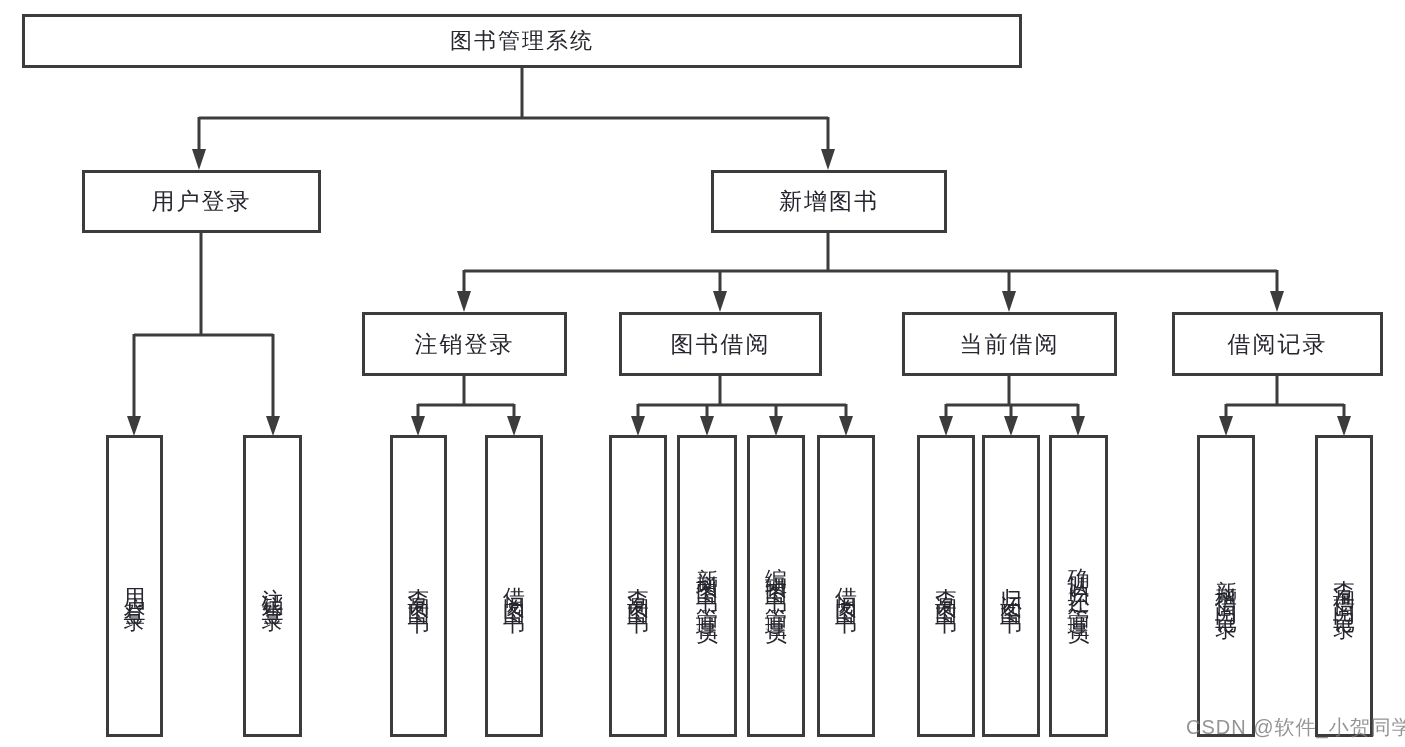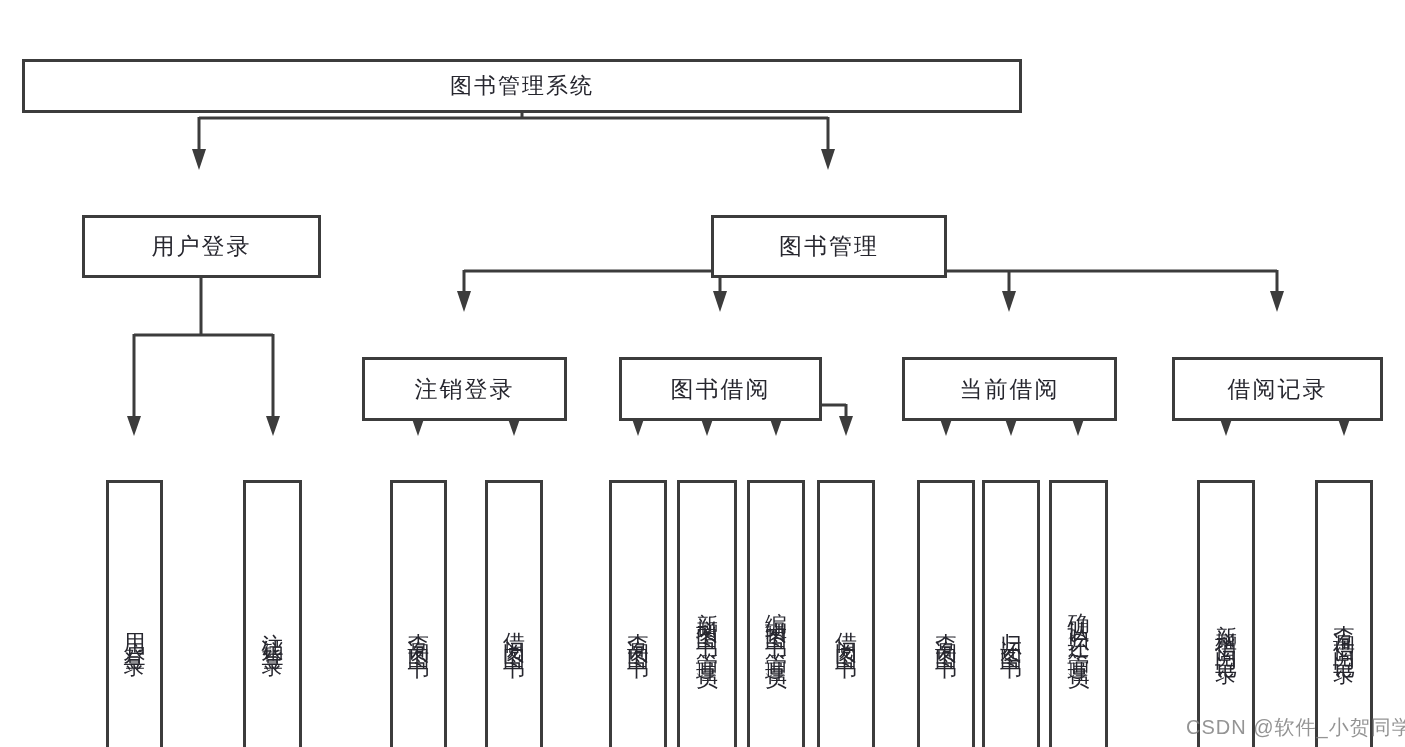--- a/index.html
+++ b/index.html
@@ -20,21 +20,20 @@
     position: absolute;
     box-sizing: border-box;
     background: #ffffff;
     border: 3px solid #3c3c3c;
     display: flex;
     align-items: center;
     justify-content: center;
     color: #26262e;
     text-align: center;
     z-index: 2;
-    margin-top: 45px;
   }
   .h-node { font-size: 23px; letter-spacing: 2px; }
   .root-node { font-size: 22px; letter-spacing: 2px; }
   .v-node {
     writing-mode: vertical-rl;
     text-orientation: mixed;
     font-size: 22px;
     letter-spacing: 8px;
     line-height: 1;
     padding: 4px 0;
@@ -82,21 +81,21 @@
       <path d="M1004 416 H1018 L1011 436 Z"></path>
       <path d="M1071 416 H1085 L1078 436 Z"></path>
       <path d="M1219 416 H1233 L1226 436 Z"></path>
       <path d="M1337 416 H1351 L1344 436 Z"></path>
     </g>
   </svg>
 
   <div class="node root-node" style="left:22px; top:14px; width:1000px; height:54px;">图书管理系统</div>
 
   <div class="node h-node" style="left:82px; top:170px; width:239px; height:63px;">用户登录</div>
-  <div class="node h-node" style="left:711px; top:170px; width:236px; height:63px;">图书管理</div>
+  <div class="node h-node" style="left:711px; top:170px; width:236px; height:63px;">新增图书</div>
 
   <div class="node h-node" style="left:362px; top:312px; width:205px; height:64px;">注销登录</div>
   <div class="node h-node" style="left:619px; top:312px; width:203px; height:64px;">图书借阅</div>
   <div class="node h-node" style="left:902px; top:312px; width:215px; height:64px;">当前借阅</div>
   <div class="node h-node" style="left:1172px; top:312px; width:211px; height:64px;">借阅记录</div>
 
   <div class="node v-node" style="left:106px; top:435px; width:57px; height:302px;">用户登录</div>
   <div class="node v-node" style="left:243px; top:435px; width:59px; height:302px;">注销登录</div>
 
   <div class="node v-node" style="left:390px; top:435px; width:57px; height:302px;">查询图书</div>

